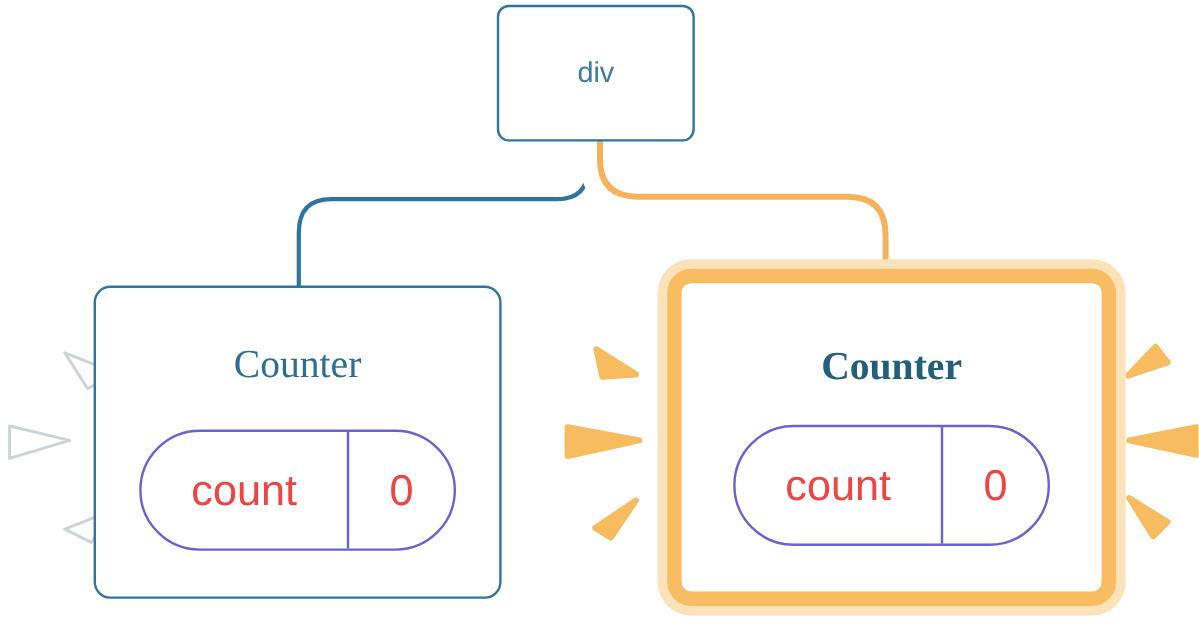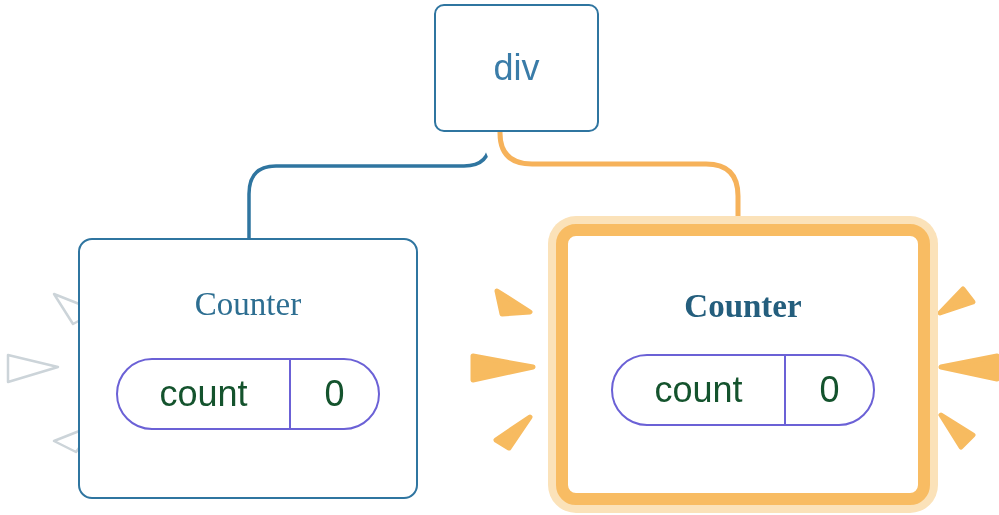--- a/index.html
+++ b/index.html
@@ -16,26 +16,26 @@
     left: 0; top: 0;
     z-index: 1;
   }
   .node-box {
     position: absolute;
     background: #ffffff;
     z-index: 2;
     box-sizing: border-box;
   }
   #div-node {
-    left: 434px; top: 4px;
-    width: 165px; height: 128px;
+    left: 414px; top: 4px;
+    width: 165px; height: 114px;
     border: 2.5px solid #2F75A0;
     border-radius: 10px;
     display: flex; align-items: center; justify-content: center;
-    font-size: 36px; font-weight: 500; color: #3A7CA8;
+    font-size: 24px; font-weight: 500; color: #3A7CA8;
   }
   #counter-left {
     left: 78px; top: 238px;
     width: 340px; height: 261px;
     border: 2px solid #2F75A0;
     border-radius: 14px;
   }
   #counter-right {
     left: 556px; top: 224px;
     width: 374px; height: 281px;
@@ -50,26 +50,26 @@
     font-size: 33px;
     color: #2D6E91;
     font-family: Liberation Serif, serif;
   }
   #counter-left .card-title { top: 46px; font-weight: 500; }
   #counter-right .card-title { top: 52px; font-weight: 800; color: #245E7D; }
   .state-pill {
     position: absolute;
     left: 50%;
     transform: translateX(-50%);
-    width: 264px; height: 72px;
+    width: 264px; height: 101px;
     border: 2px solid #6B61D6;
     border-radius: 51px;
     display: flex;
     box-sizing: border-box;
-    color: #14532d;
+    color: #ef4444;
     font-size: 36px;
     background: #ffffff;
   }
   #counter-left .state-pill { top: 118px; }
   #counter-right .state-pill { top: 118px; }
   .pill-key {
     flex: 0 0 171px;
     display: flex; align-items: center; justify-content: center;
     border-right: 2px solid #6B61D6;
   }

